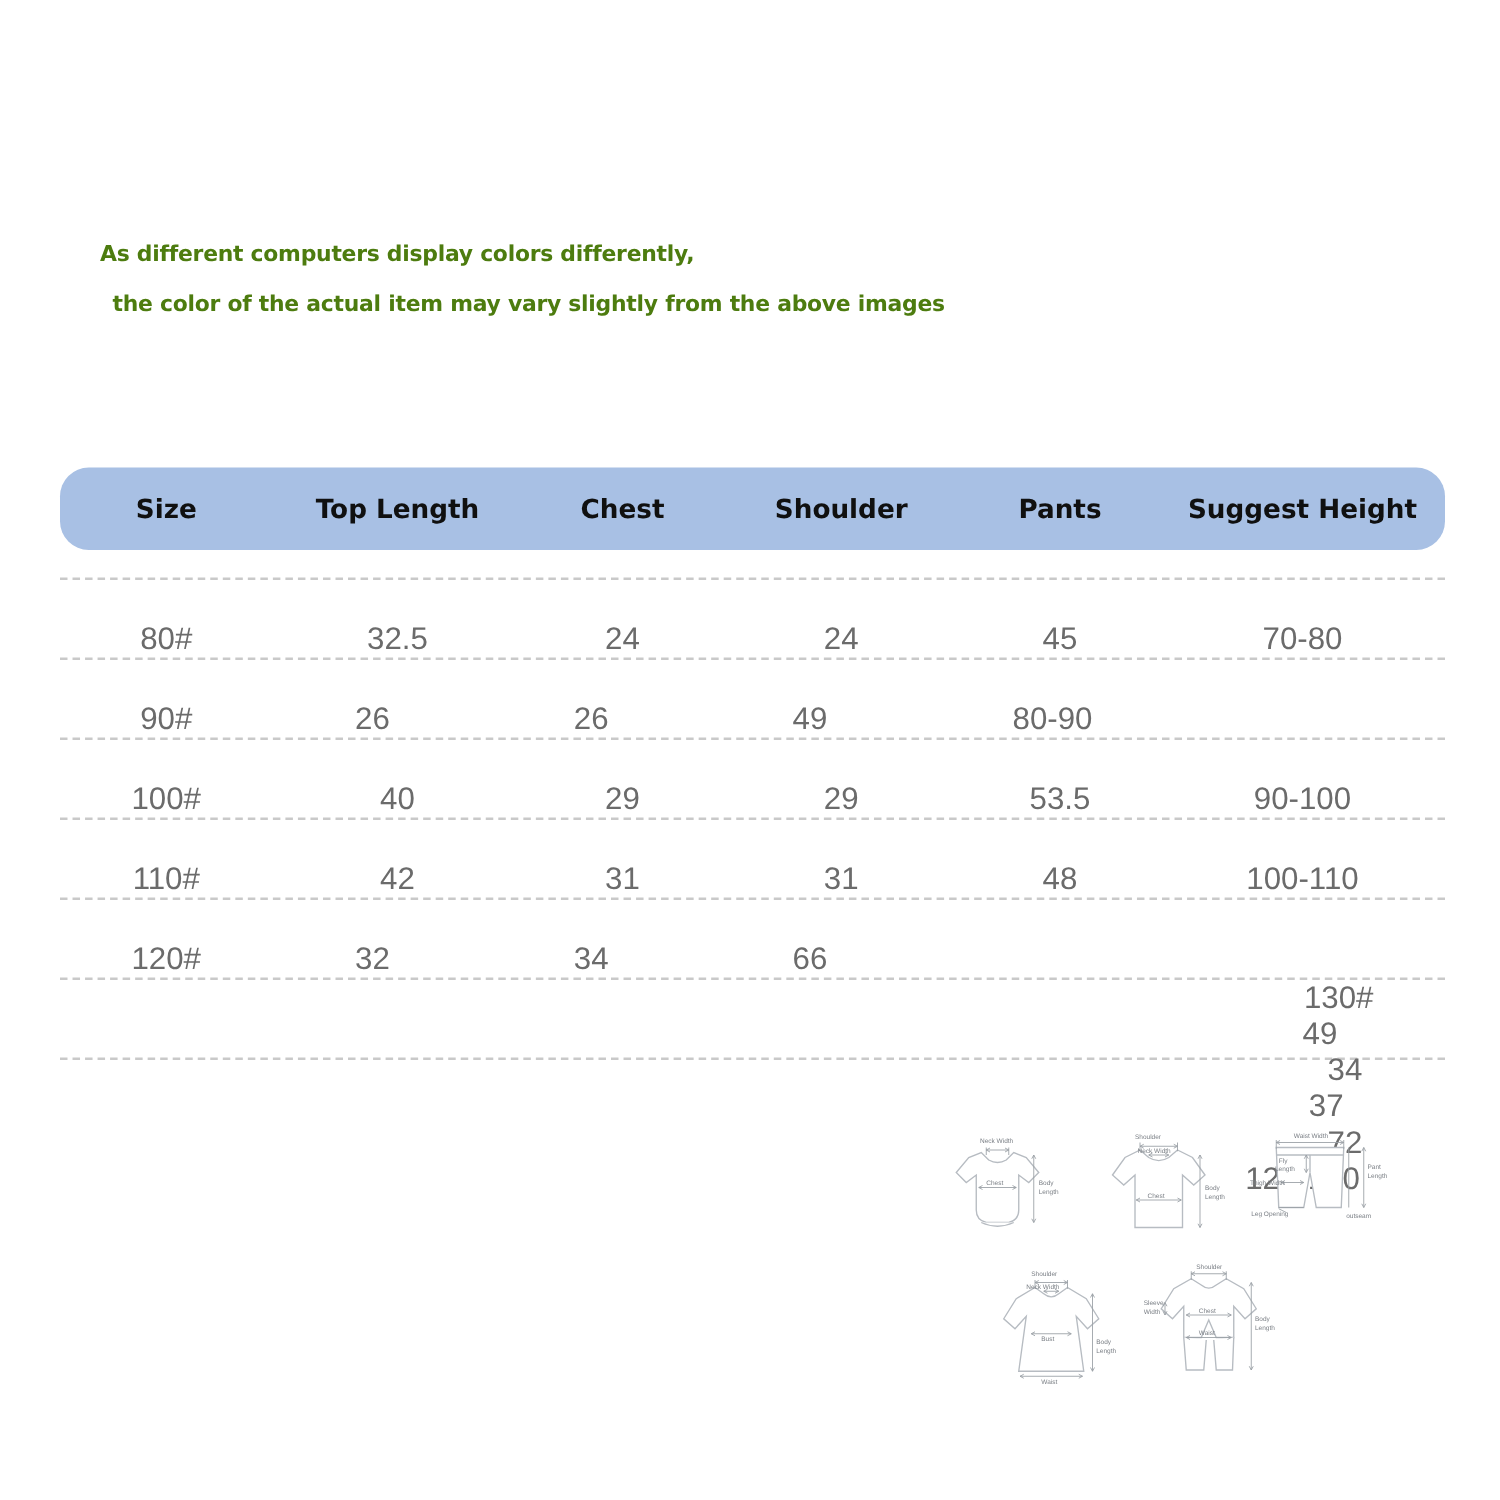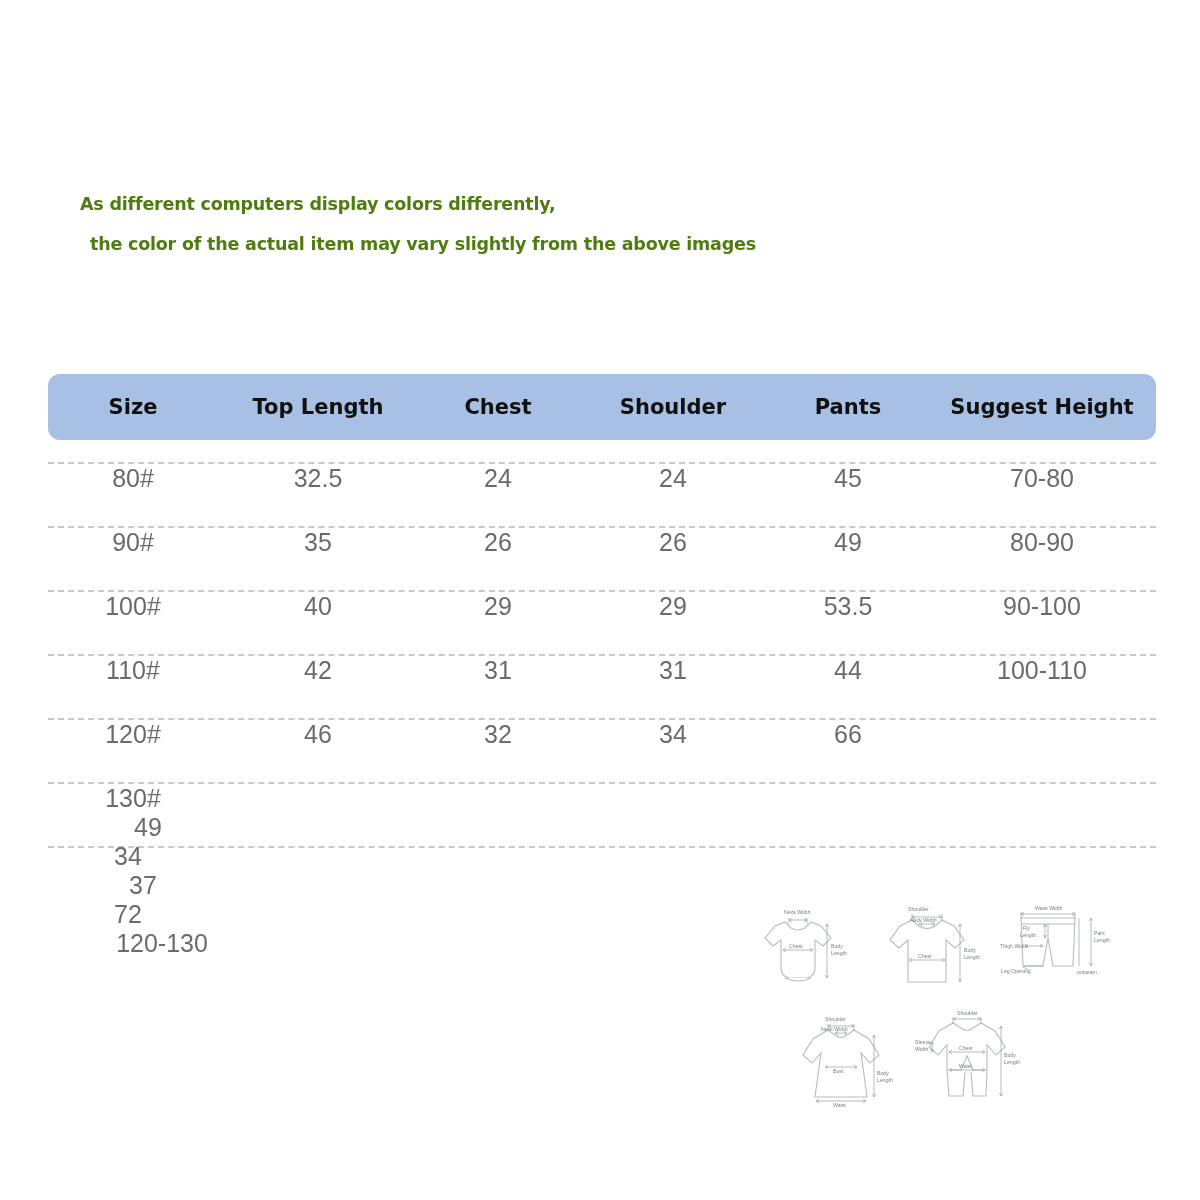--- a/index.html
+++ b/index.html
@@ -33,38 +33,38 @@
 
   
   .size-table {
     position: absolute;
     left: 48px;
     top: 374px;
     width: 1108px;
   }
   .header-bar {
     background: #a8c0e4;
-    border-radius: 12px;
+    border-radius: 23px;
     height: 66px;
     display: flex;
     align-items: center;
   }
   .header-bar .cell {
     color: #101010;
     font-family: "DejaVu Sans", sans-serif;
     font-weight: bold;
     font-size: 21px;
     text-align: center;
   }
   .rows {
     margin-top: 22px;
   }
   .data-row {
     display: flex;
-    align-items: flex-start;
+    align-items: flex-end;
     height: 62px;
     border-top: 2px dashed #c9c9c9;
   }
   .data-row:last-child {
     border-bottom: 2px dashed #c9c9c9;
     flex-direction: column;
   }
   .data-row .cell {
     color: #6b6b6b;
     font-size: 25px;
@@ -129,48 +129,46 @@
       <div class="cell c0">80#</div>
       <div class="cell c1">32.5</div>
       <div class="cell c2">24</div>
       <div class="cell c3">24</div>
       <div class="cell c4">45</div>
       <div class="cell c5">70-80</div>
     </div>
 
     <div class="data-row">
       <div class="cell c0">90#</div>
-      <div class="cell c1">35</div>
       <div class="cell c2">26</div>
       <div class="cell c3">26</div>
       <div class="cell c4">49</div>
       <div class="cell c5">80-90</div>
     </div>
 
     <div class="data-row">
       <div class="cell c0">100#</div>
       <div class="cell c1">40</div>
       <div class="cell c2">29</div>
       <div class="cell c3">29</div>
       <div class="cell c4">53.5</div>
       <div class="cell c5">90-100</div>
     </div>
 
     <div class="data-row">
       <div class="cell c0">110#</div>
       <div class="cell c1">42</div>
       <div class="cell c2">31</div>
       <div class="cell c3">31</div>
-      <div class="cell c4">44</div>
+      <div class="cell c4">48</div>
       <div class="cell c5">100-110</div>
     </div>
 
     <div class="data-row">
       <div class="cell c0">120#</div>
-      <div class="cell c1">46</div>
       <div class="cell c2">32</div>
       <div class="cell c3">34</div>
       <div class="cell c4">66</div>
     </div>
 
     <div class="data-row">
       <div class="cell c0">130#</div>
       <div class="cell c1">49</div>
       <div class="cell c2">34</div>
       <div class="cell c3">37</div>

